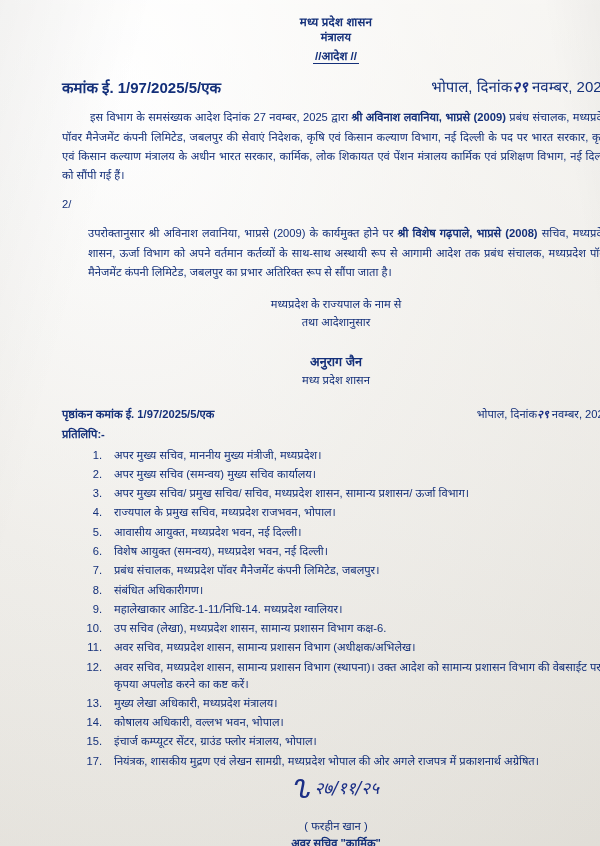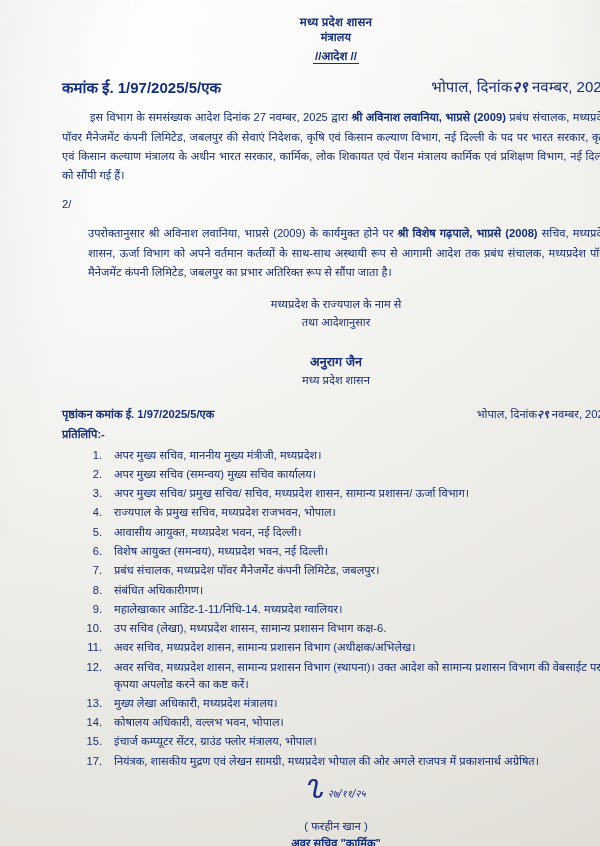--- a/index.html
+++ b/index.html
@@ -150,21 +150,21 @@
     font-family: "DejaVu Sans", sans-serif;
     font-size: 26px;
     font-style: italic;
     color: #1b2f86;
     line-height: 1;
     letter-spacing: -1px;
   }
   .sig-date {
     font-family: "DejaVu Sans", sans-serif;
     font-style: italic;
-    font-size: 10px;
+    font-size: 17px;
     color: #1b2f86;
     margin-top: -2px;
   }
   .footer-sign .nm {
     margin-top: 16px;
     font-size: 11.2px;
   }
   .footer-sign .role {
     font-size: 11.2px;
     font-weight: bold;

